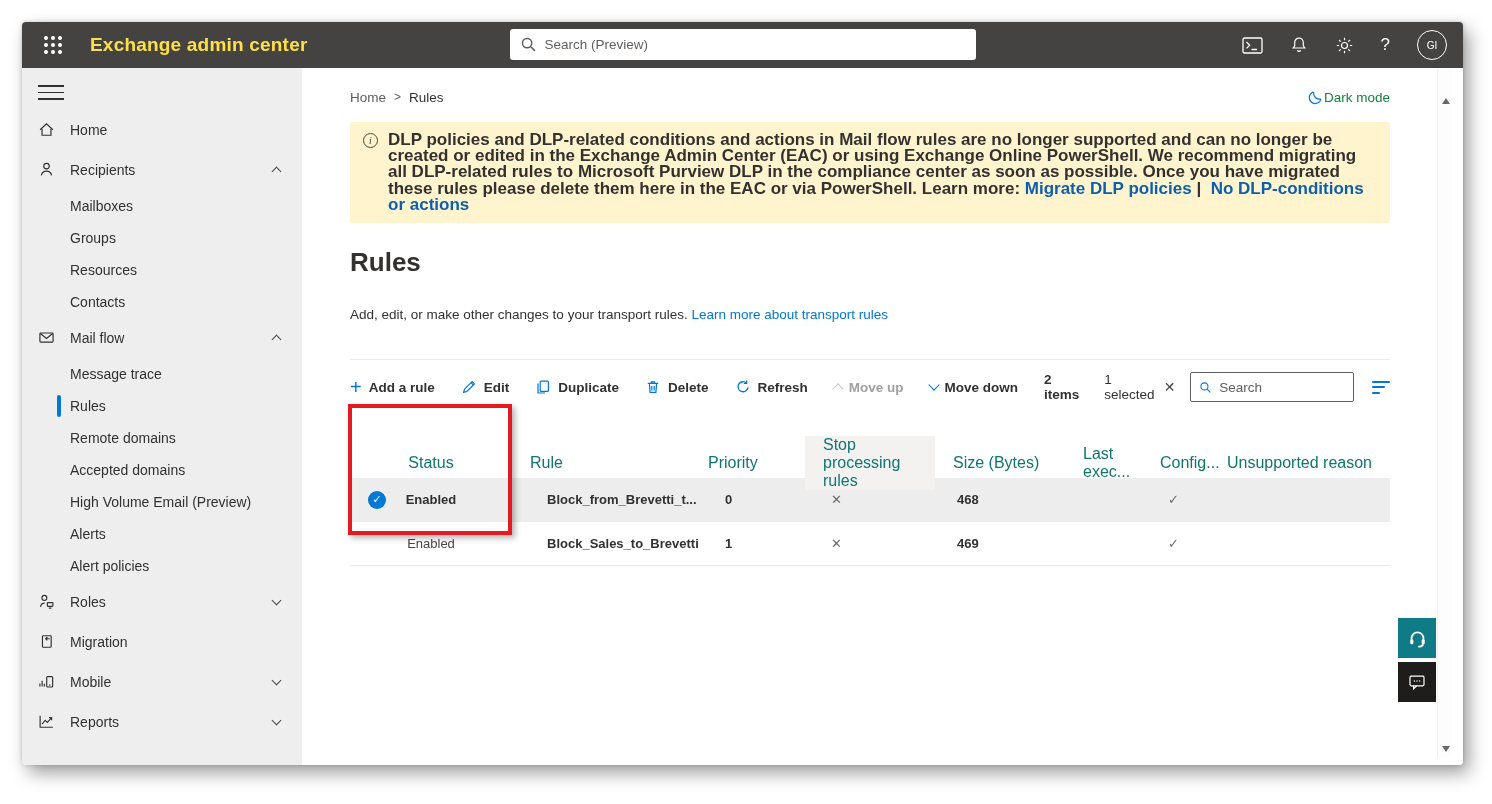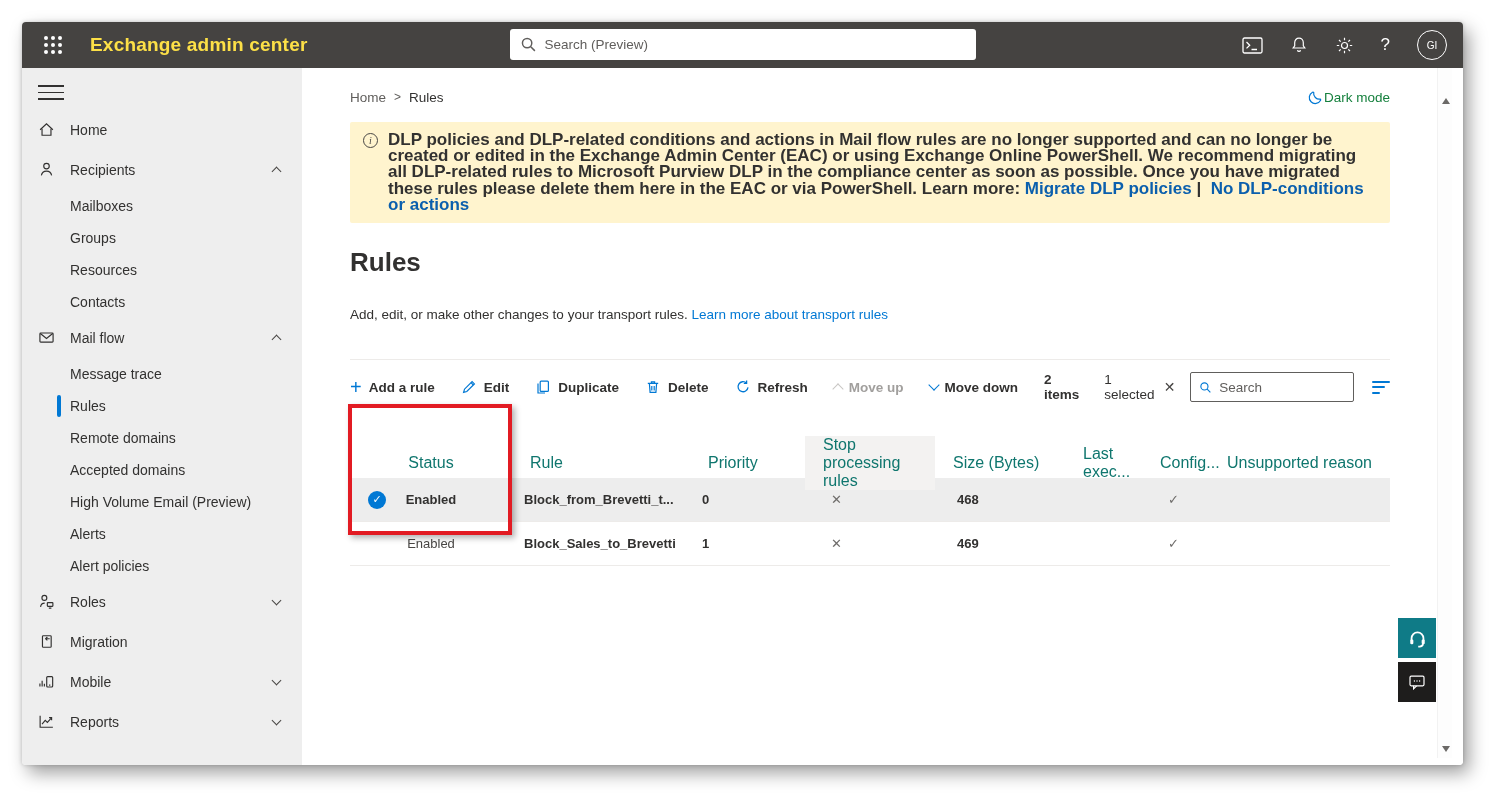--- a/index.html
+++ b/index.html
@@ -77,21 +77,21 @@
   .filter-ic i { height:2px; background:#0078d4; border-radius:1px; display:block; }
 
   
   .table { margin-top:34px; width:1040px; }
   .trow { display:grid; grid-template-columns:162px 178px 115px 130px 130px 77px 67px 1fr; align-items:center; }
   .thead { height:42px; font-size:16px; color:#0f766e; }
   .thead .cell { padding-left:18px; }
   .thead .c-status { text-align:center; padding-left:0; }
   .c-stop-h { background:#f3f2f1; height:100%; display:flex; align-items:center; }
   .tbody-row { height:44px; font-size:13px; color:#323130; border-bottom:1px solid #edebe9; }
-  .tbody-row .cell { padding-left:12px; }
+  .tbody-row .cell { padding-left:35px; }
   .row-selected { background:#ededed; }
   .c-status-cell { display:flex; align-items:center; justify-content:center; gap:0; position:relative; }
   .chk-circle { position:absolute; left:18px; width:18px; height:18px; background:#0078d4; border-radius:50%; color:#fff; font-size:11px; display:flex; align-items:center; justify-content:center; }
   .status-txt { font-size:13px; }
   .bold { font-weight:bold; }
   .mark { color:#6e6c6a; font-size:13px; padding-left:26px; }
   .num { font-weight:bold; }
 
   
   .red-rect { position:absolute; left:326px; top:382px; width:164px; height:131px; border:4px solid #e21b23; box-shadow:3px 3px 6px rgba(0,0,0,.3); pointer-events:none; z-index:8; }

